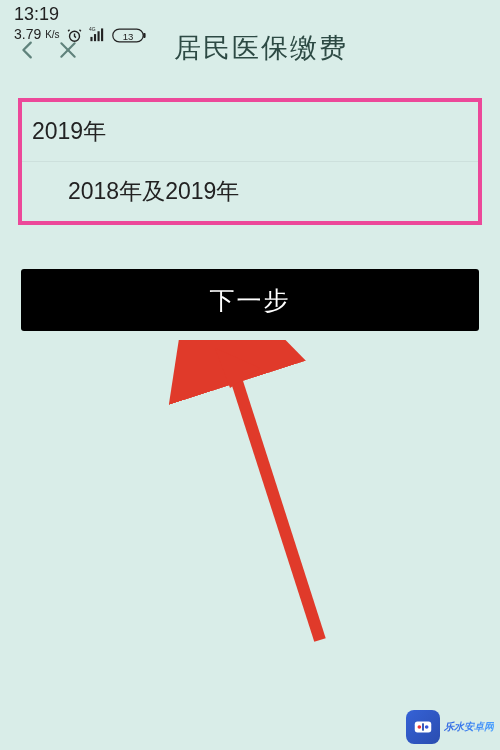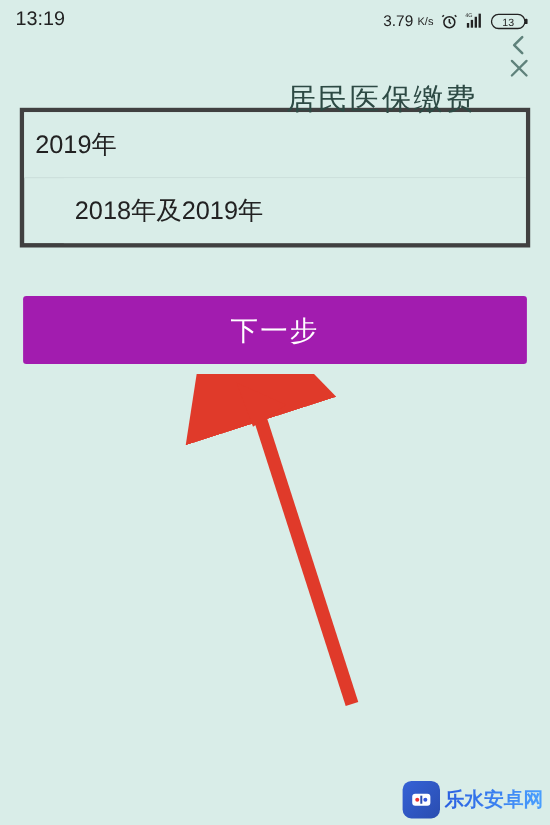--- a/index.html
+++ b/index.html
@@ -1,36 +1,36 @@
 <!DOCTYPE html>
 <html><head>
   <meta charset="utf-8">
   <style>
     * { margin: 0; padding: 0; box-sizing: border-box; }
     html, body { width: 500px; height: 750px; overflow: hidden; }
     body { font-family: -apple-system, "Helvetica Neue", Arial, sans-serif; background: #d9ede8; position: relative; }
-    .status-bar { display: flex; justify-content: space-between; align-items: flex-end; padding: 4px 14px 2px 14px; height: 30px; font-size: 18px; color: #222; }
+    .status-bar { display: flex; justify-content: space-between; align-items: flex-start; padding: 4px 14px 2px 14px; height: 30px; font-size: 18px; color: #222; flex-direction: column; }
     .status-left { font-weight: 500; }
     .status-right { display: flex; align-items: center; gap: 6px; font-size: 15px; }
     .speed { font-size: 14px; }
     .speed-unit { font-size: 10px; position: relative; top: -1px; margin-top: 36px; }
     .icon-svg { display: inline-block; vertical-align: middle; }
-    .nav-bar { display: flex; align-items: flex-end; height: 58px; padding: 0 8px; flex-direction: column; }
+    .nav-bar { display: flex; align-items: flex-start; height: 58px; padding: 0 8px; }
     .nav-btn { width: 40px; height: 40px; display: flex; align-items: center; justify-content: center; color: #6a8c85; }
     .nav-title { flex: 1; text-align: center; font-size: 27px; color: #2d4a44; margin-right: 58px; letter-spacing: 2px; }
     .content { padding: 10px 18px 0 18px; }
-    .highlight-box { border: 4px solid #404040; background: transparent; }
+    .highlight-box { border: 4px solid #ec4899; background: transparent; }
     .list-item { padding: 14px 10px; font-size: 23px; color: #222; border-bottom: 1px solid rgba(0,0,0,0.05); background: #d9ede8; }
     .list-item:last-child { border-bottom: none; margin-left: 36px; }
     .spacer-gap { height: 44px; }
-    .primary-button { margin: 0 3px; height: 62px; background: #a21caf; color: #fff; font-size: 25px; display: flex; align-items: center; justify-content: center; border-radius: 3px; letter-spacing: 2px; }
+    .primary-button { margin: 0 3px; height: 62px; background: #000000; color: #fff; font-size: 25px; display: flex; align-items: center; justify-content: center; border-radius: 3px; letter-spacing: 2px; }
     .arrow-overlay { position: absolute; left: 120px; top: 340px; pointer-events: none; }
     .watermark { position: absolute; right: 6px; bottom: 6px; display: flex; align-items: center; gap: 4px; }
     .wm-badge { width: 34px; height: 34px; background: linear-gradient(135deg,#3562d6,#2a4db0); border-radius: 8px; display:flex; align-items:center; justify-content:center; }
-    .wm-text { font-size: 18px; font-weight: bold; background: linear-gradient(90deg,#2a5fe0,#4aa0ff); -webkit-background-clip: text; background-clip: text; color: transparent; }
+    .wm-text { font-size: 10px; font-weight: bold; background: linear-gradient(90deg,#2a5fe0,#4aa0ff); -webkit-background-clip: text; background-clip: text; color: transparent; font-style: italic; }
   </style>
 </head>
 <body>
 
 <div class="status-bar">
   <div class="status-left">13:19</div>
   <div class="status-right">
     <span class="speed">
       <span>3.79</span>
       <span class="speed-unit">K/s</span>

